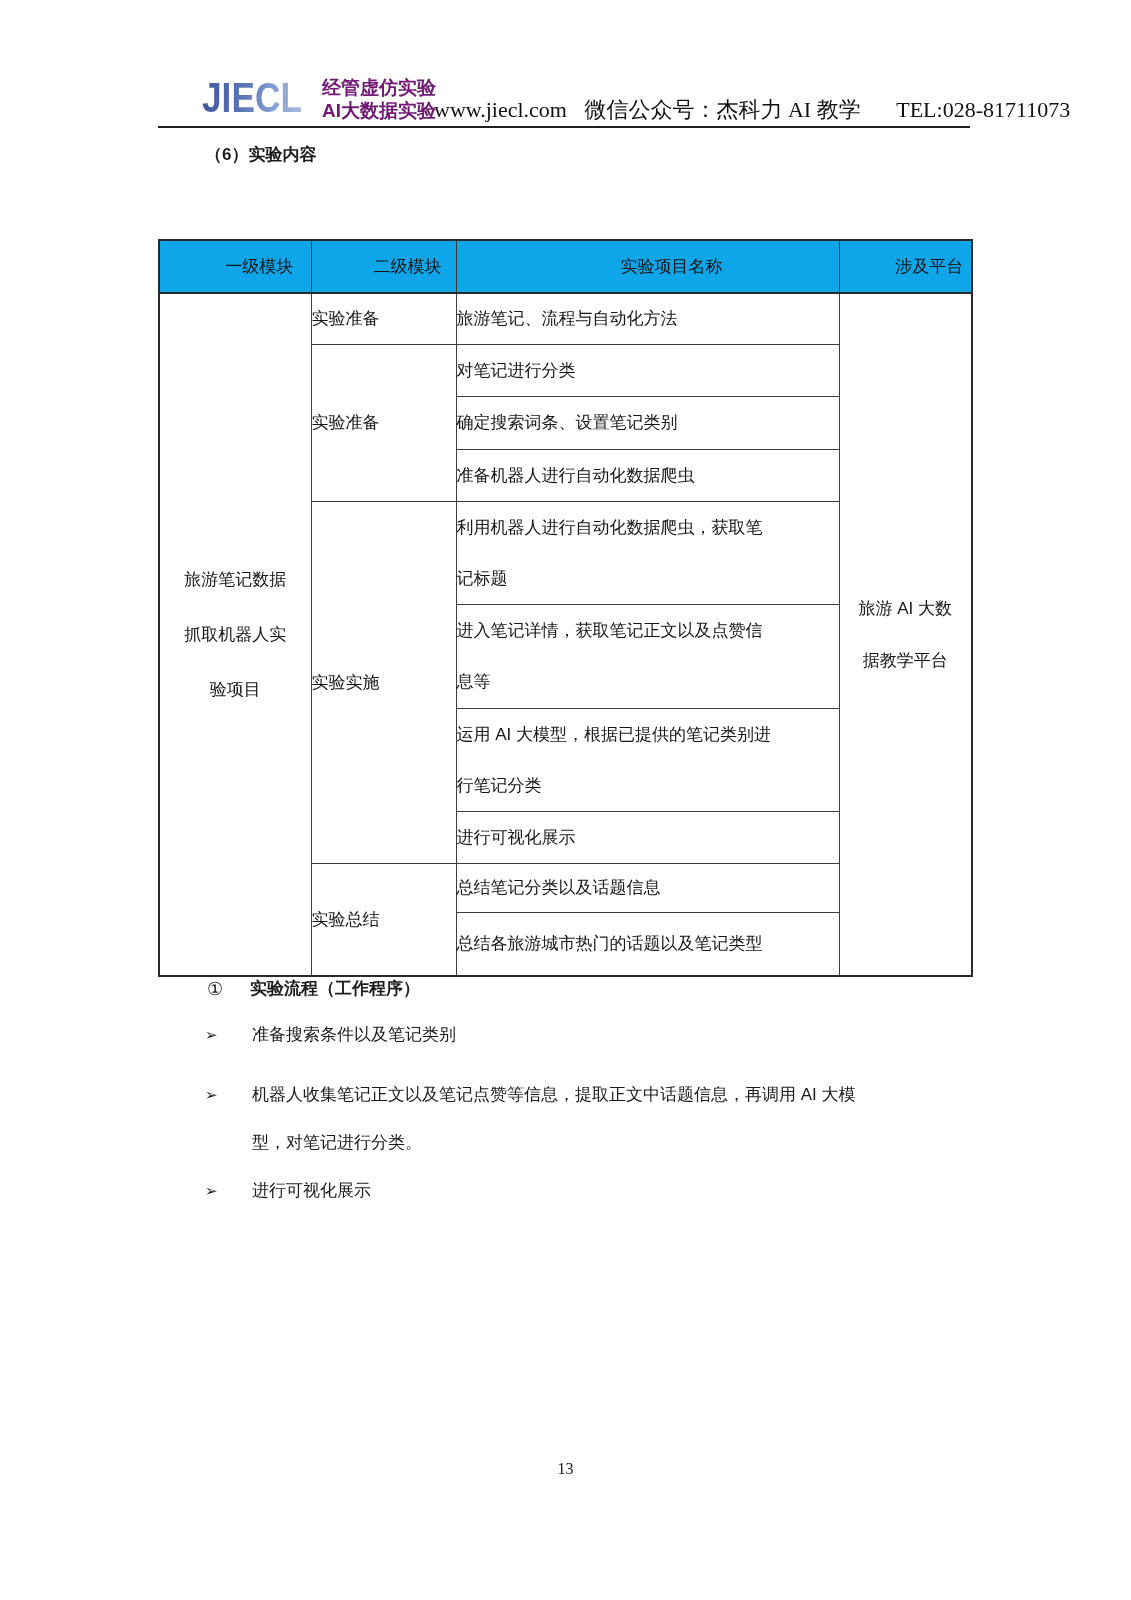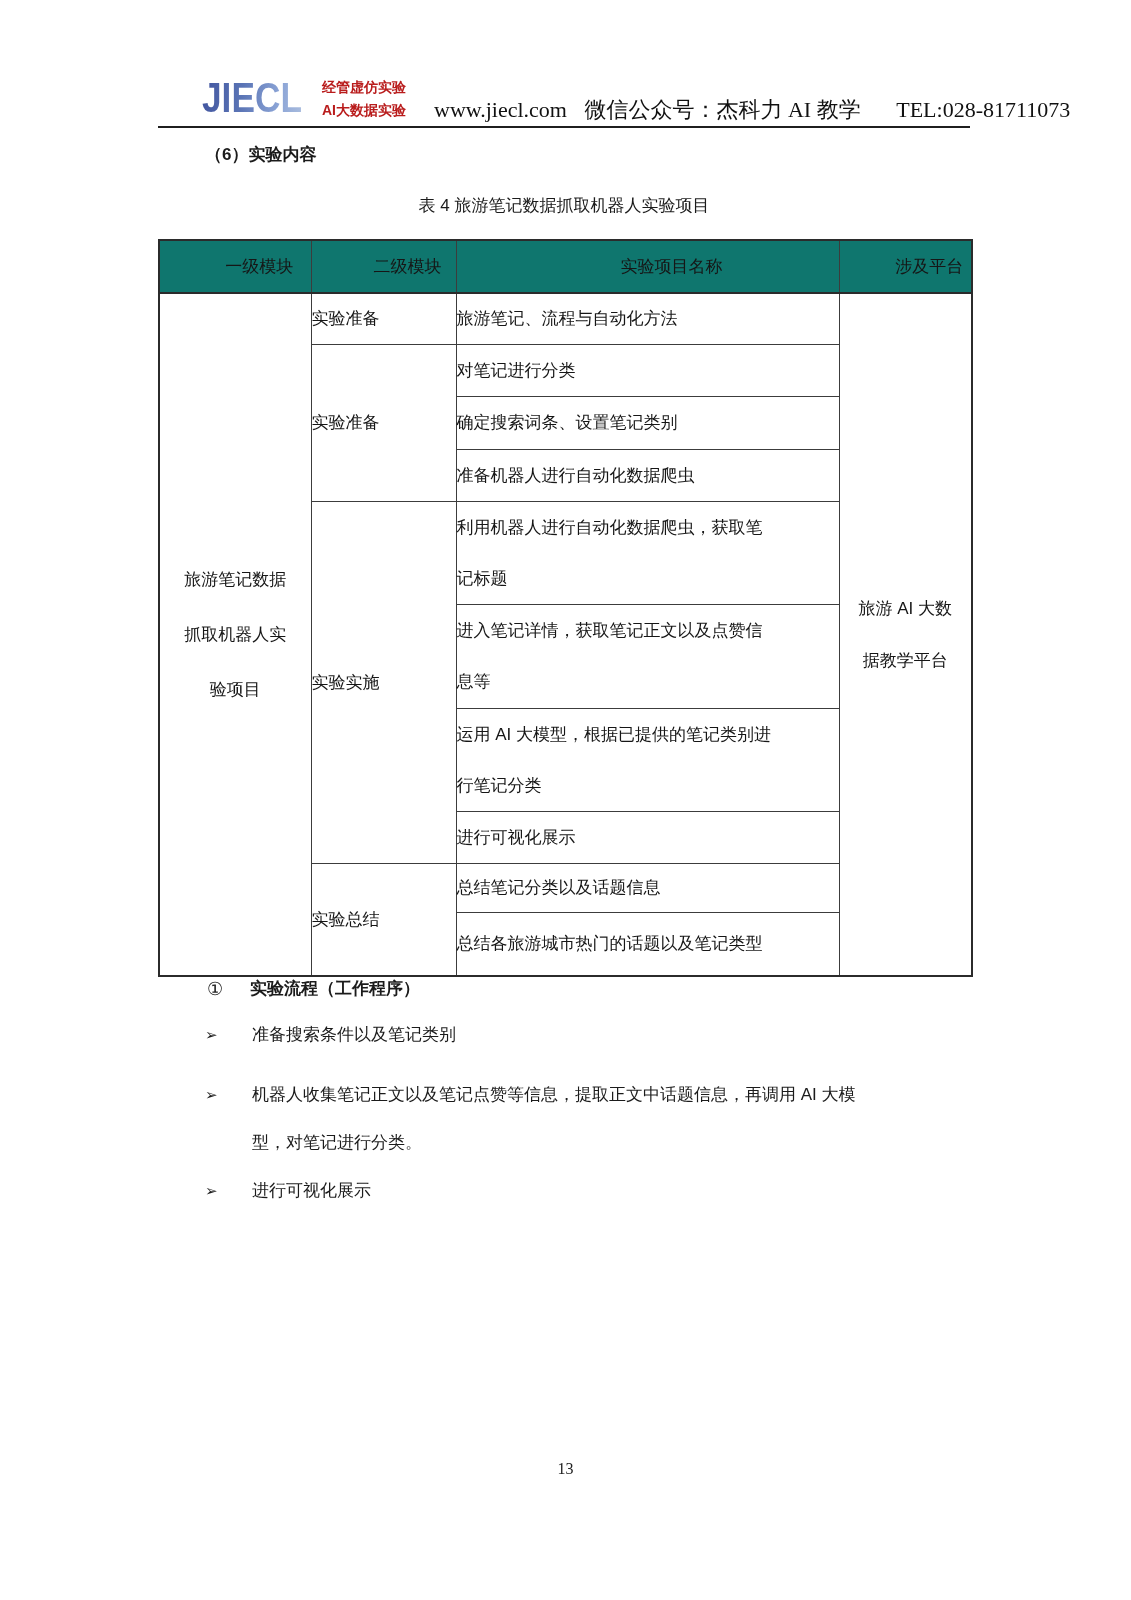--- a/index.html
+++ b/index.html
@@ -17,22 +17,22 @@
     font-size:42px;font-weight:bold;letter-spacing:0px;
     transform:scaleX(.84);transform-origin:left top;
     color:#5a74b5;
     background:linear-gradient(100deg,#41549e 0%,#5a74b5 40%,#8ba4d6 75%,#aabdde 100%);
   }
   @supports ((-webkit-background-clip:text) or (background-clip:text)){
     .logo{-webkit-background-clip:text;background-clip:text;color:transparent;}
   }
   .tagline{
     position:absolute;left:322px;top:76px;
-    font-size:14px;font-weight:bold;line-height:23px;
-    white-space:pre-line;color:#b91c1c;
+    font-size:19px;font-weight:bold;line-height:23px;
+    white-space:pre-line;color:#701a75;
   }
   .contact{
     position:absolute;left:434px;top:95px;
     font-family:"Liberation Serif",serif;
     font-size:22px;color:#111;white-space:nowrap;
   }
   .contact .wechat{margin-left:12px;}
   .contact .tel{margin-left:30px;}
   .header-rule{
     position:absolute;left:158px;top:126px;width:812px;height:2px;
@@ -53,21 +53,21 @@
     width:813px;border-collapse:collapse;table-layout:fixed;
     font-size:17px;color:#161616;
     border:2px solid #2b2b2b;
   }
   .exp-table th,.exp-table td{
     border:1px solid #3c3c3c;
     vertical-align:middle;
     padding:0;
   }
   .exp-table th{
-    background:#0f766e;
+    background:#0ea5e9;
     font-weight:normal;
     text-align:center;
     padding-left:48px;
   }
   .exp-table tr.head{height:53px;}
   .exp-table tr.head th{border-bottom:2px solid #2b2b2b;}
   .cell-left{text-align:left;padding-left:12px;padding-right:8px;}
   .cell-center{text-align:center;margin-left:48px;}
   .pre{white-space:pre-line;}
   .lvl1{line-height:55px;}
@@ -106,21 +106,20 @@
   <div class="tagline pre">经管虚仿实验
 AI大数据实验</div>
   <div class="contact">
     <span class="website">www.jiecl.com</span>
     <span class="wechat">微信公众号：杰科力 AI 教学</span>
     <span class="tel">TEL:028-81711073</span>
   </div>
   <div class="header-rule"></div>
 
   <div class="section-heading">（6）实验内容</div>
-  <div class="table-caption">表 4 旅游笔记数据抓取机器人实验项目</div>
 
   <table class="exp-table">
     <colgroup>
       <col style="width:152px">
       <col style="width:145px">
       <col style="width:383px">
       <col style="width:133px">
     </colgroup>
     <tbody>
       <tr class="head">

